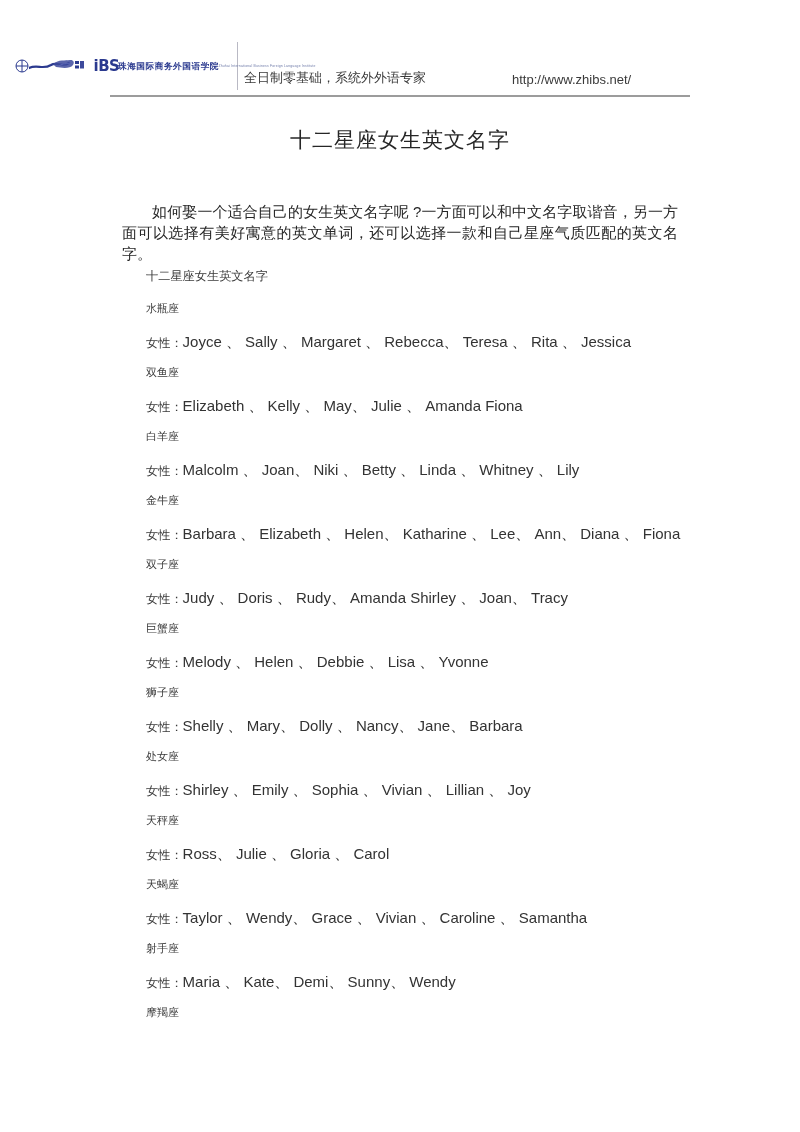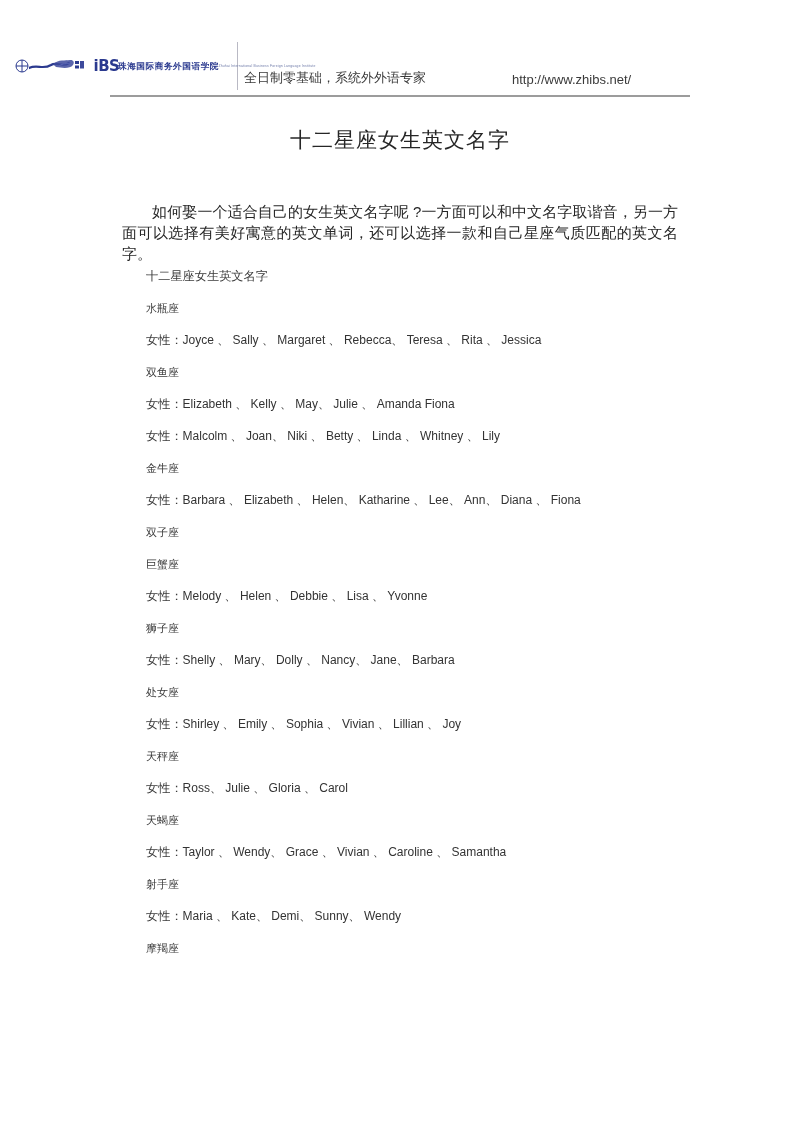--- a/index.html
+++ b/index.html
@@ -146,21 +146,21 @@
   }
   .line {
     font-size: 12.2px;
     line-height: 1;
     color: #333333;
     height: 32px;
     white-space: nowrap;
   }
   .line.lead { color: #3a3a3a; }
   .sign-name { color: #3a3a3a; font-size: 11px; }
-  .names { color: #333333; font-size: 12px; }
+  .names { color: #333333; font-size: 15px; }
   .label { color: #3a3a3a; }
 </style>
 </head>
 <body>
 
 <div class="page">
 
   <div class="header">
     <div class="header-inner">
       <div class="logo-block">
@@ -200,24 +200,26 @@
 
   <p class="intro"><span class="indent"></span><span>如何娶一个适合自己的女生英文名字呢    ?一方面可以和中文名字取谐音，另一方面可以选择有美好寓意的英文单词，还可以选择一款和自己星座气质匹配的英文名字。</span></p>
 
   <div class="content">
     <div class="line lead">十二星座女生英文名字</div>
     <div id="sections">
         <div class="line"><span class="sign-name">水瓶座</span></div>
         <div class="line"><span class="label">女性：</span><span class="names">Joyce 、 Sally  、 Margaret  、 Rebecca、 Teresa 、 Rita  、 Jessica</span></div>
         <div class="line"><span class="sign-name">双鱼座</span></div>
         <div class="line"><span class="label">女性：</span><span class="names">Elizabeth   、 Kelly  、 May、 Julie  、 Amanda  Fiona</span></div>
+        <div class="line"><span class="sign-name">白羊座</span></div>
         <div class="line"><span class="label">女性：</span><span class="names">Malcolm  、 Joan、 Niki  、 Betty  、 Linda 、 Whitney 、 Lily</span></div>
         <div class="line"><span class="sign-name">金牛座</span></div>
         <div class="line"><span class="label">女性：</span><span class="names">Barbara 、 Elizabeth   、 Helen、 Katharine  、 Lee、 Ann、 Diana 、 Fiona</span></div>
         <div class="line"><span class="sign-name">双子座</span></div>
+        <div class="line"><span class="label">女性：</span><span class="names">Judy 、 Doris  、 Rudy、 Amanda  Shirley  、 Joan、 Tracy</span></div>
         <div class="line"><span class="sign-name">巨蟹座</span></div>
         <div class="line"><span class="label">女性：</span><span class="names">Melody 、 Helen  、 Debbie 、 Lisa  、 Yvonne</span></div>
         <div class="line"><span class="sign-name">狮子座</span></div>
         <div class="line"><span class="label">女性：</span><span class="names">Shelly  、 Mary、 Dolly  、 Nancy、 Jane、 Barbara</span></div>
         <div class="line"><span class="sign-name">处女座</span></div>
         <div class="line"><span class="label">女性：</span><span class="names">Shirley   、 Emily 、 Sophia 、 Vivian  、 Lillian    、 Joy</span></div>
         <div class="line"><span class="sign-name">天秤座</span></div>
         <div class="line"><span class="label">女性：</span><span class="names">Ross、 Julie  、 Gloria  、 Carol</span></div>
         <div class="line"><span class="sign-name">天蝎座</span></div>
         <div class="line"><span class="label">女性：</span><span class="names">Taylor  、 Wendy、 Grace 、 Vivian  、 Caroline  、 Samantha</span></div>

